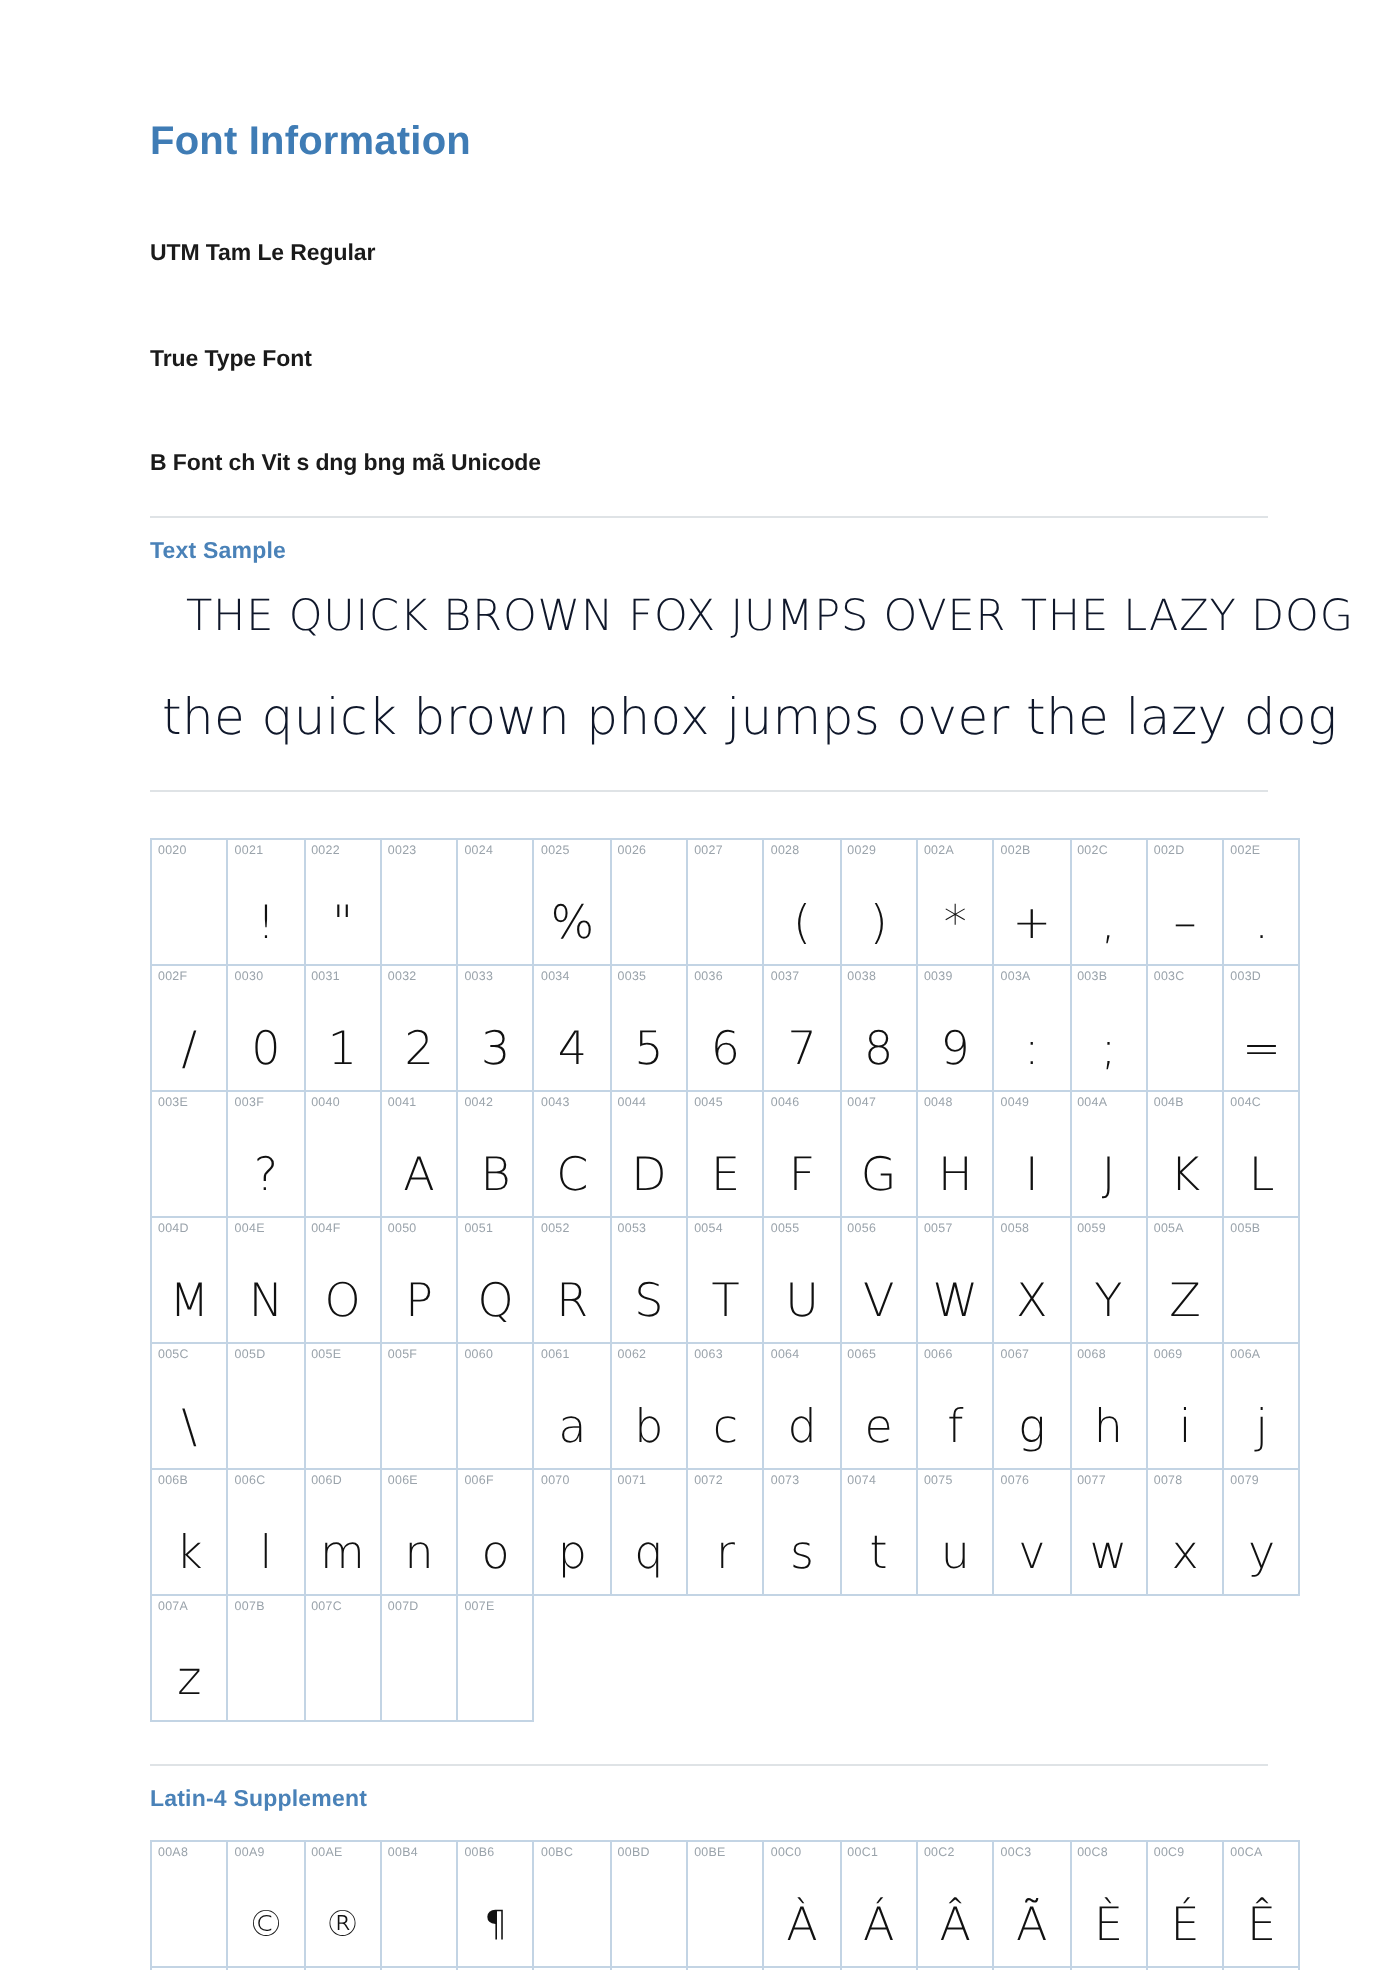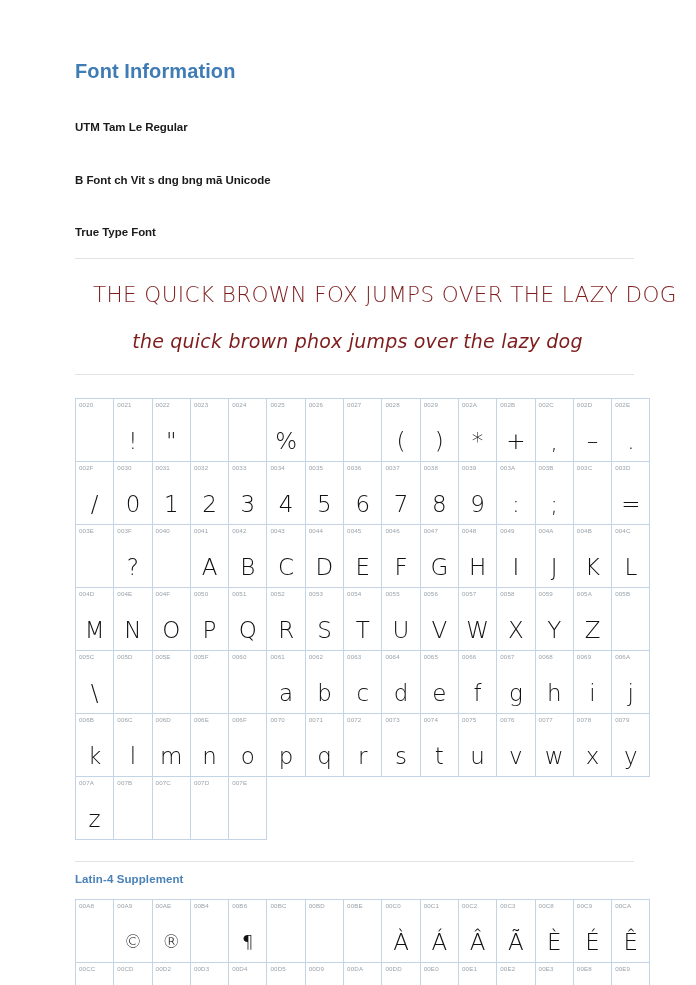--- a/index.html
+++ b/index.html
@@ -60,35 +60,34 @@
     letter-spacing: 0.1px;
     line-height: 14px;
   }
 
   
   .sample-block {
     width: 100%;
   }
   .sample-line {
     font-family: "DejaVu Sans", sans-serif;
-    color: #7f1d1d;
+    color: #0f172a;
     text-align: center;
     white-space: nowrap;
     font-weight: 300;
   }
   .sample-upper {
     font-size: 21.5px;
     letter-spacing: 0.4px;
     padding-left: 18px;
   }
   .sample-lower {
-    font-size: 19px;
+    font-size: 25px;
     letter-spacing: 0.2px;
     padding-left: 6px;
-    font-style: italic;
   }
 
   
   .glyph-table {
     border-collapse: collapse;
     table-layout: fixed;
     width: 560px;
   }
   .glyph-table td {
     width: 37.3px;
@@ -131,28 +130,29 @@
 </style>
 </head>
 <body>
 
 <div class="page">
 
   <h1 class="doc-title">Font Information</h1>
 
   <div class="meta-list">
     <div class="meta-line">UTM Tam Le Regular</div>
+    <div class="meta-line">True Type Font</div>
     <div class="meta-line">B Font ch Vit s dng bng mã Unicode</div>
-    <div class="meta-line">True Type Font</div>
   </div>
 
   <div style="height:17px"></div>
   <hr class="rule">
   <div style="height:10px"></div>
 
+  <div class="section-head">Text Sample</div>
 
   <div class="sample-block">
     <div style="height:13px"></div>
     <div class="sample-line sample-upper">THE QUICK BROWN FOX JUMPS OVER THE LAZY DOG</div>
     <div style="height:23px"></div>
     <div class="sample-line sample-lower">the quick brown phox jumps over the lazy dog</div>
   </div>
 
   <div style="height:22px"></div>
   <hr class="rule">

